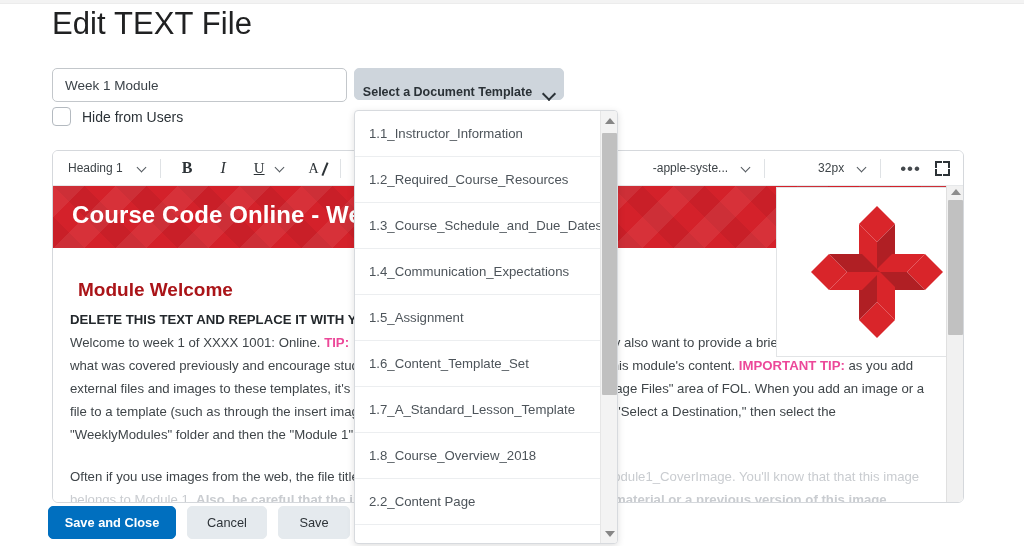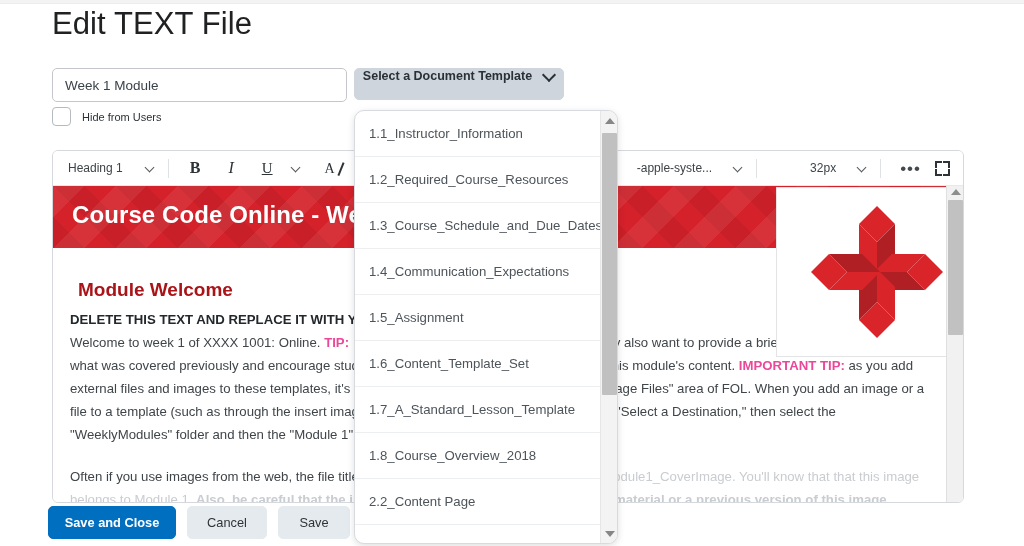--- a/index.html
+++ b/index.html
@@ -27,49 +27,49 @@
     position:absolute; left:52px; top:68px; width:295px; height:32px;
     border:1px solid #c3c7cb; border-radius:5px; background:#fff;
     font-size:13.5px; color:#3b4248; padding:16px 12px;
     font-family:"Liberation Sans", sans-serif;
   }
 
   
   .tpl-button{
     position:absolute; left:354px; top:68px; width:210px; height:32px;
     background:#ced5dc; border:1px solid #ced5dc; border-radius:5px;
-    display:flex; align-items:flex-start; justify-content:center; gap:12px;
+    display:flex; align-items:flex-end; justify-content:center; gap:12px;
     font-size:12.5px; font-weight:bold; color:#2a3136; cursor:pointer;
     font-family:"Liberation Sans", sans-serif;
   }
   .tpl-button .chev{ display:inline-block; width:11px; height:11px; position:relative; }
   .tpl-button .chev:before{
     content:""; position:absolute; left:0; top:1px; width:8px; height:8px;
     border-right:2.2px solid #2a3136; border-bottom:2.2px solid #2a3136;
     transform:rotate(45deg);
   }
 
   
   .hide-row{ position:absolute; left:52px; top:107px; display:flex; align-items:center; gap:11px; }
   .cbx{ width:19px; height:19px; border:1px solid #b4bac0; border-radius:4px; background:#fff; cursor:pointer; }
-  .hide-label{ font-size:11px; color:#2b3237; }
+  .hide-label{ font-size:14px; color:#2b3237; }
 
   
   .editor{
     position:absolute; left:52px; top:150px; width:912px; height:353px;
     border:1px solid #d5d8dc; border-radius:6px; background:#fff; overflow:hidden;
   }
   .toolbar{
     position:absolute; left:0; top:0; width:912px; height:35px;
     display:flex; align-items:center; background:#fff;
     border-bottom:1px solid #e6e8ea;
   }
   .tb-sep{ width:1px; height:19px; background:#dfe2e5; margin:0 6px; }
   .tb-item{
-    display:flex; align-items:center; gap:13px; height:26px; padding:0 7px;
+    display:flex; align-items:center; gap:5px; height:26px; padding:0 7px;
     border-radius:3px; cursor:pointer; color:#3d4347; font-size:12px;
     font-family:"Liberation Sans", sans-serif; white-space:nowrap;
   }
   .tb-item.wide{ font-size:12px;margin-left:40px; }
   .caret{ display:inline-block; width:9px; height:9px; position:relative; }
   .caret:before{
     content:""; position:absolute; left:0px; top:0px; width:6px; height:6px;
     border-right:1.7px solid #53595e; border-bottom:1.7px solid #53595e;
     transform:rotate(45deg);
   }
@@ -145,21 +145,21 @@
   .btn-row{ position:absolute; left:48px; top:506px; display:flex; gap:11px; z-index:5;}
   .btn{ height:33px; border-radius:5px; display:flex; align-items:center; justify-content:center;
         font-size:12.8px; font-weight:bold; cursor:pointer; font-family:"Liberation Sans", sans-serif;}
   .btn.primary{ width:128px; background:#006fbf; color:#fff; border:1px solid #006fbf; }
   .btn.secondary{ width:72px; background:#e5eaee; color:#2d3338; border:1px solid #e5eaee; font-weight:normal;}
   .btn.secondary.wide{ width:80px; }
 
   
   .dd{
     position:absolute; left:354px; top:110px; width:264px; height:434px;
-    background:#fff; border:1px solid #d7dade; border-radius:10px;
+    background:#fff; border:1px solid #d7dade; border-radius:4px;
     box-shadow:0 2px 7px rgba(0,0,0,.13);
     z-index:40; overflow:hidden;
   }
   .dd-list{ position:absolute; left:0; top:0; width:247px; height:434px; }
   .dd-item{
     padding:13px 16px 13px 14px;
     font-size:13.2px; color:#4d545a; line-height:19px;
     border-bottom:1px solid #eceef0; cursor:pointer;
     font-family:"Liberation Sans", sans-serif;
   }

